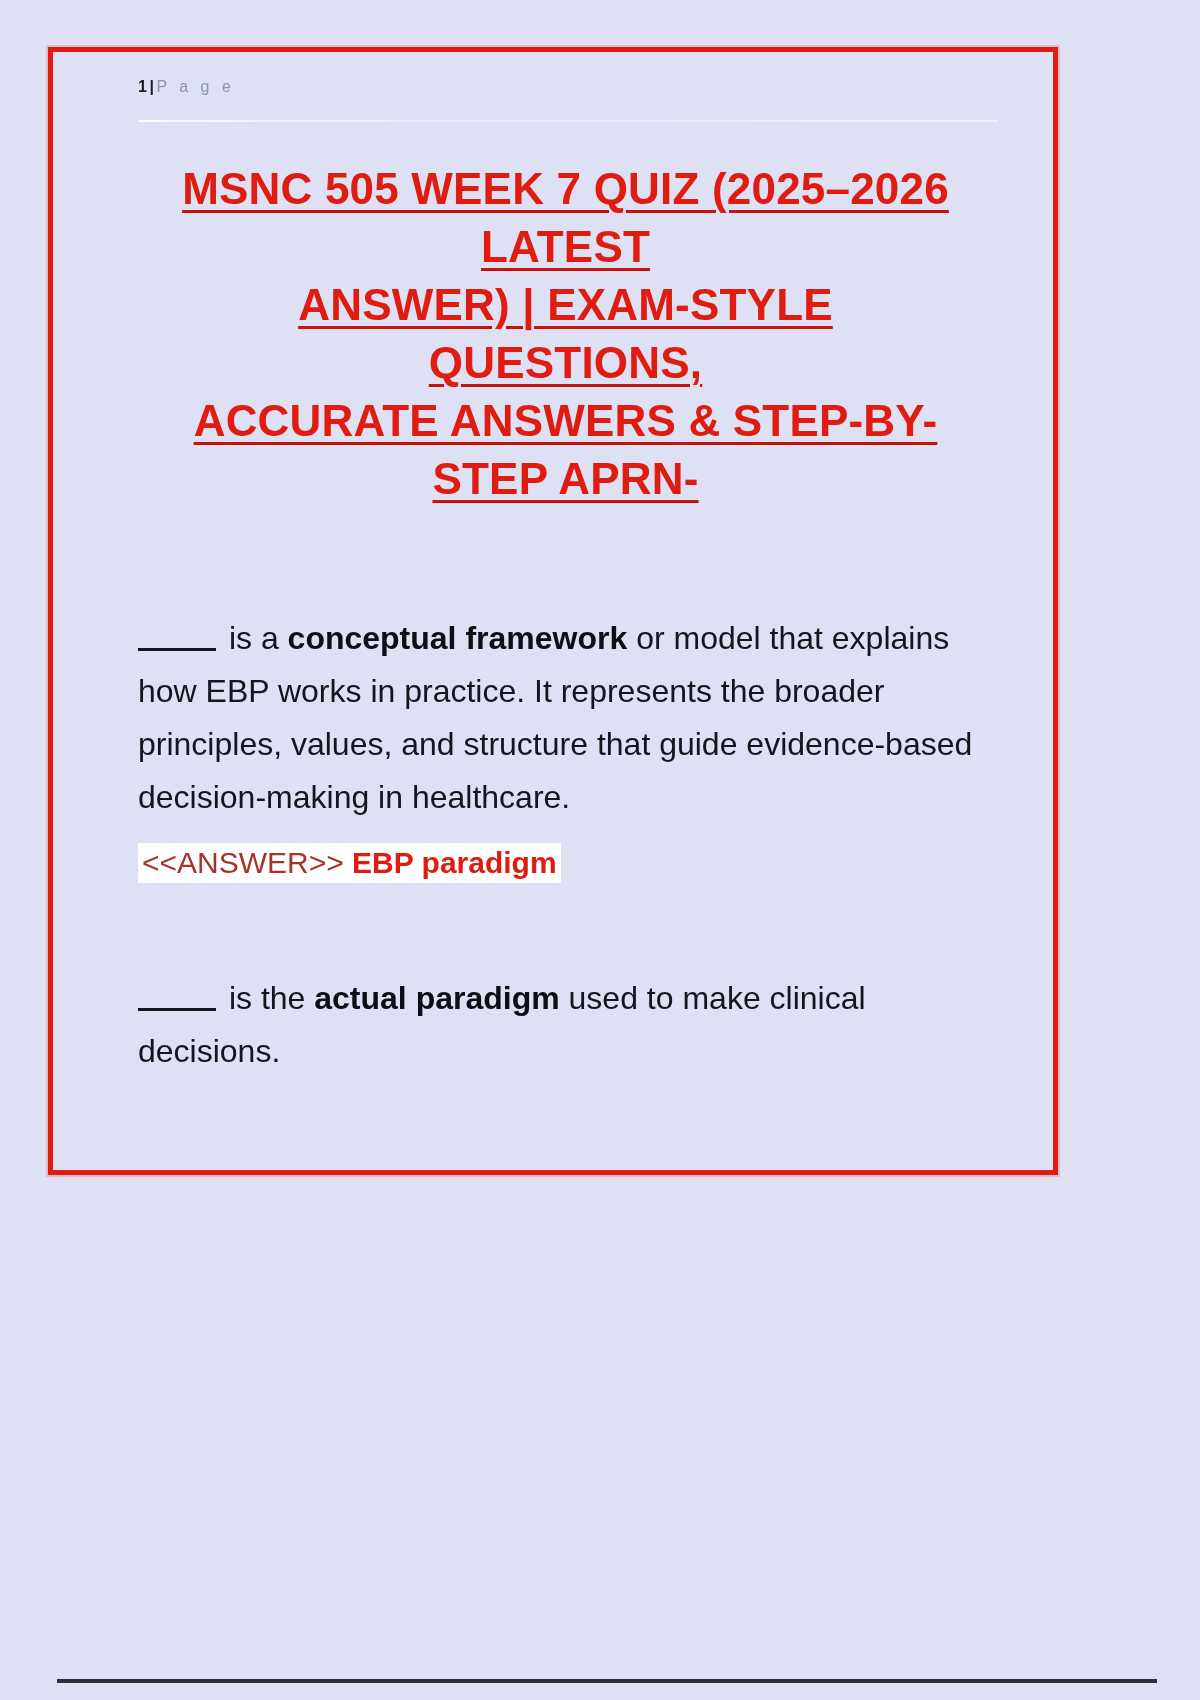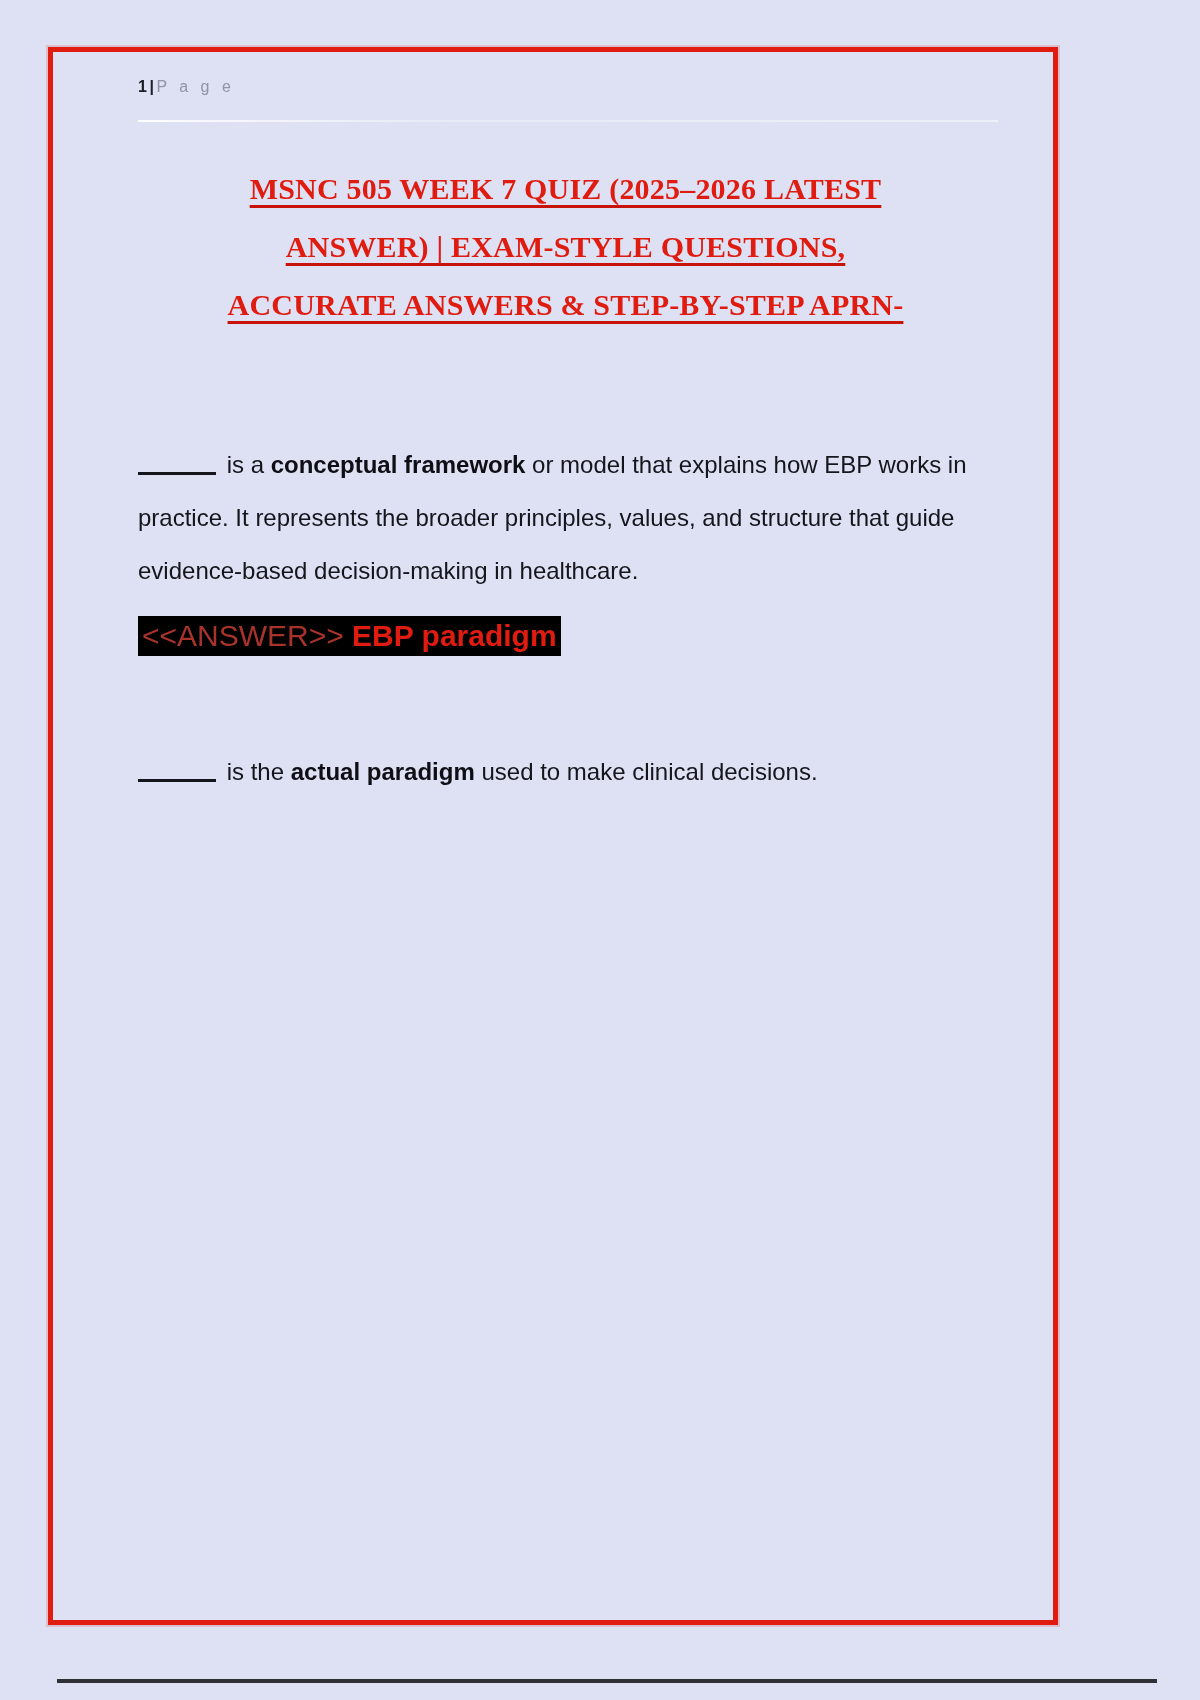--- a/index.html
+++ b/index.html
@@ -14,21 +14,21 @@
     overflow: hidden;
     position: relative;
   }
 
   
   #page-sheet {
     position: absolute;
     left: 48px;
     top: 47px;
     width: 1010px;
-    height: 1578px;
+    height: 1128px;
     box-sizing: border-box;
     border: 5px solid #e01b10;
     background: #dde1f3;
     box-shadow: 0 0 0 2px rgba(224,27,16,0.18);
   }
 
   #page-inner {
     position: absolute;
     left: 0;
     top: 0;
@@ -73,45 +73,44 @@
     top: 50px;
     height: 2px;
     background: linear-gradient(to right, #ffffff, #e7eaf7 35%, #eef0f9);
     opacity: 0.95;
   }
 
   
   .doc-title {
     margin: 38px 0 0 0;
     text-align: center;
-    font-size: 30px;
+    font-size: 44px;
     font-weight: 700;
     line-height: 58px;
     color: #e01b10;
     letter-spacing: 0.2px;
     padding: 0 18px;
-    font-family: Liberation Serif, serif;
   }
   .doc-title .tline {
     display: inline;
     text-decoration: underline;
     text-decoration-color: #c7130a;
     text-decoration-thickness: 2.5px;
     text-underline-offset: 6px;
     box-decoration-break: clone;
     -webkit-box-decoration-break: clone;
   }
 
   
   .body-block {
     margin-top: 0;
     color: #15151c;
   }
   p.para {
-    font-size: 24px;
+    font-size: 32px;
     line-height: 53px;
     color: #15151c;
     margin: 0;
     font-weight: 400;
   }
   p.para b {
     font-weight: 700;
     color: #0e0e14;
   }
   .blank {
@@ -122,21 +121,21 @@
     vertical-align: -2px;
     margin-right: 4px;
   }
 
   .answer-line {
     margin: 16px 0 0 0;
     font-size: 30px;
     line-height: 46px;
   }
   .answer-hl {
-    background: #000000;
+    background: #ffffff;
     padding: 3px 4px 4px 4px;
     display: inline;
   }
   .answer-tag {
     color: #a8332b;
     font-weight: 400;
   }
   .answer-val {
     color: #e01b10;
     font-weight: 700;

